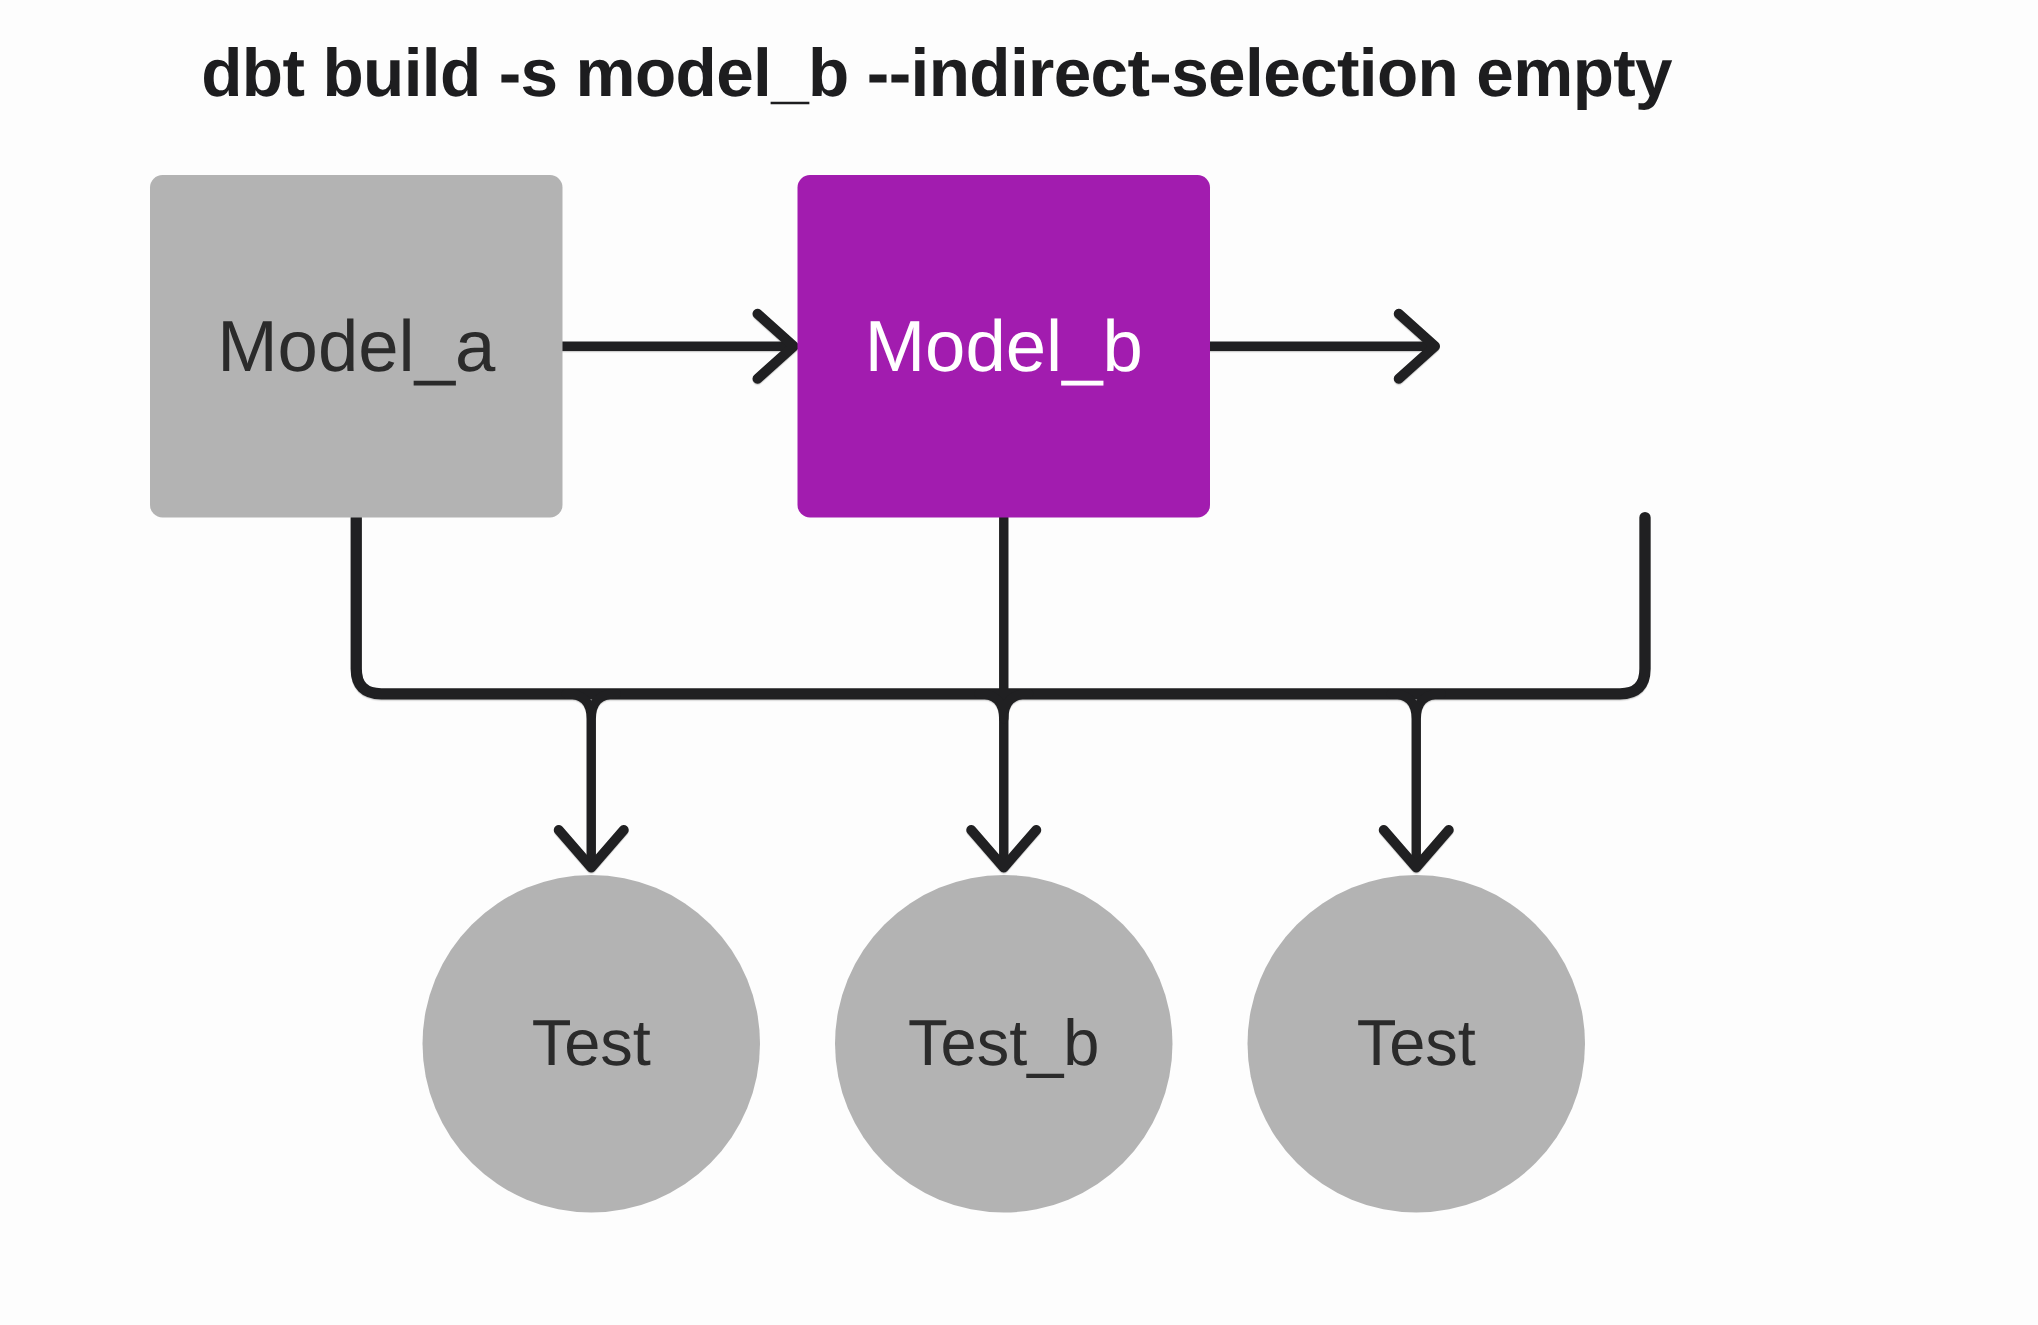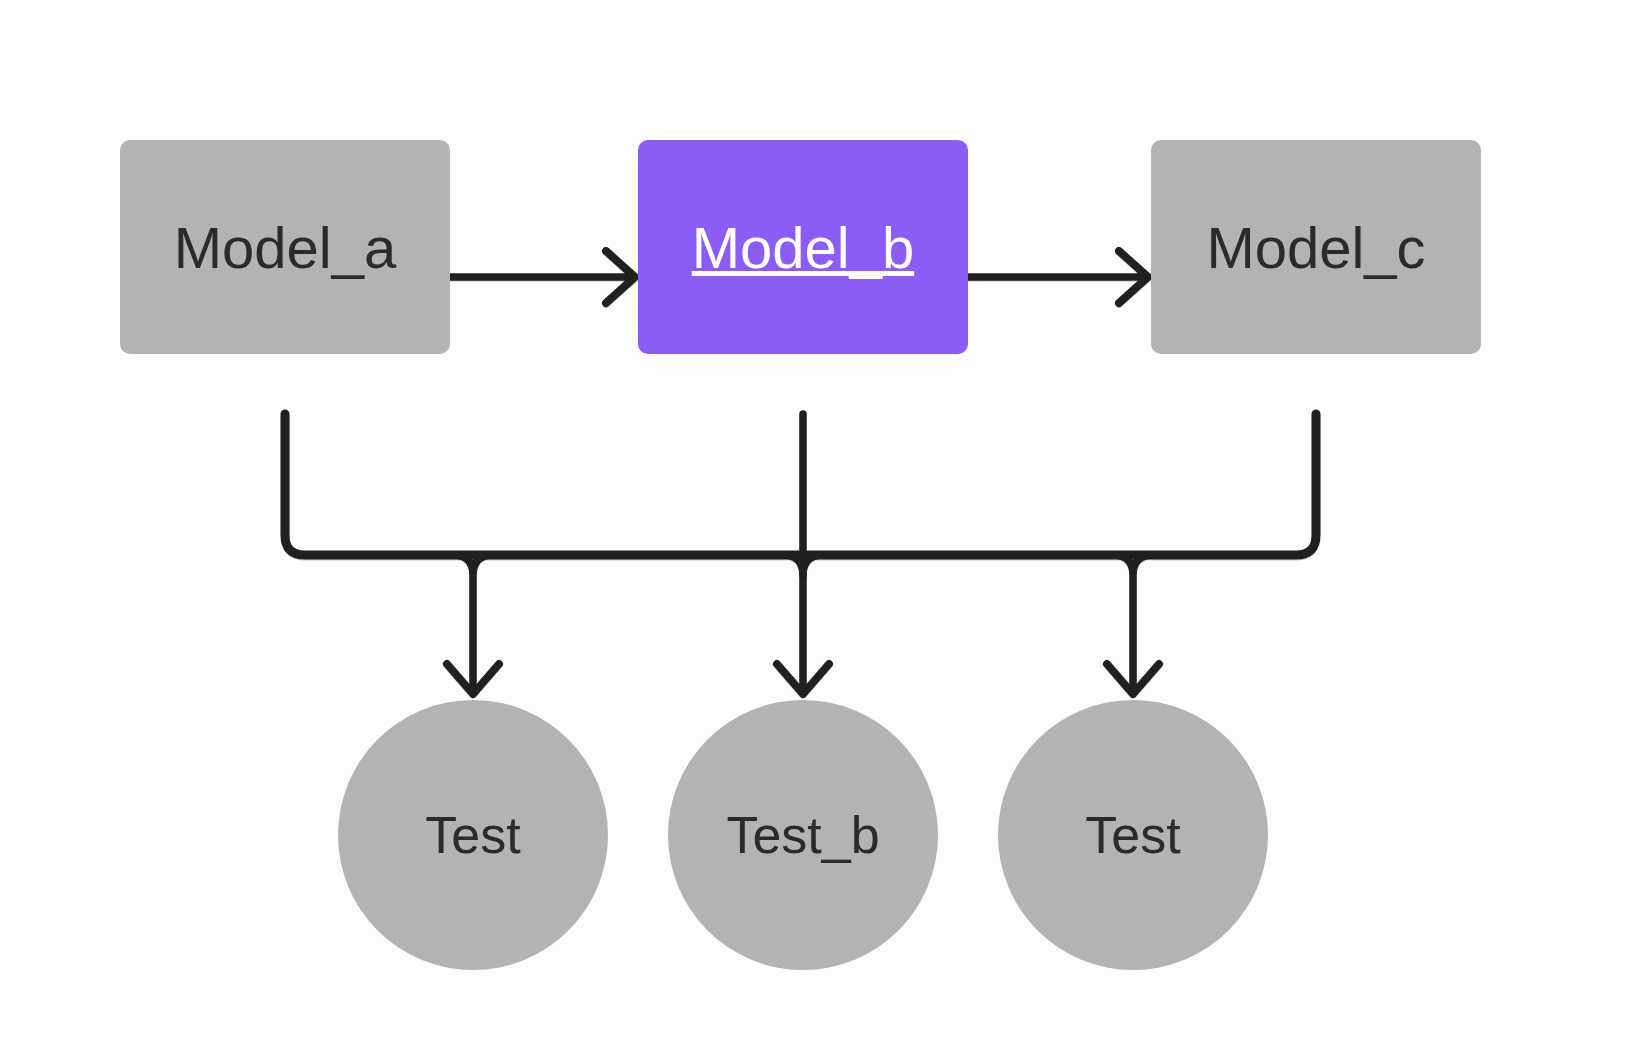--- a/index.html
+++ b/index.html
@@ -35,29 +35,28 @@
   .node{
     position:absolute;
     display:flex;
     align-items:center;
     justify-content:center;
     text-align:center;
     color:#2b2b2b;
   }
   .model{
     top:140px;
-    width:330px;height:214px;
+    width:330px;height:274px;
     background:#b3b3b3;
     border-radius:10px;
     font-size:58px;
   }
   .model.selected{
-    background:#8b5cf6;
+    background:#a21caf;
     color:#ffffff;
-    text-decoration:underline;
   }
   .model-a{left:120px;}
   .model-b{left:638px;}
   .model-c{left:1151px;}
   .test{
     top:700px;
     width:270px;height:270px;
     border-radius:50%;
     background:#b3b3b3;
     flex-direction:column;
@@ -67,20 +66,21 @@
   .test-ab{left:338px;}
   .test-b{left:668px;}
   .test-bc{left:998px;}
   .test span{display:block;}
 </style>
 </head>
 <body>
 
 <div class="canvas">
 
+  <div class="title">dbt build -s model_b --indirect-selection empty</div>
 
   <svg class="edges-layer" viewBox="0 0 1630 1060" xmlns="http://www.w3.org/2000/svg" aria-hidden="true">
 
     <path class="edge" d="M 449 277 L 628 277"></path>
     <polyline class="edge head" points="606,251 635,277 606,303"></polyline>
 
     <path class="edge" d="M 968 277 L 1141 277"></path>
     <polyline class="edge head" points="1119,251 1148,277 1119,303"></polyline>
 
     <path class="edge bus" d="M 285 414 L 285 535 Q 285 555 305 555 L 1296 555 Q 1316 555 1316 535 L 1316 414"></path>
@@ -98,23 +98,20 @@
   </svg>
 
   <div class="node model model-a">
     <span>Model_a</span>
   </div>
 
   <div class="node model model-b selected">
     <span>Model_b</span>
   </div>
 
-  <div class="node model model-c">
-    <span>Model_c</span>
-  </div>
 
   <div class="node test test-ab">
     <span>Test</span>
   </div>
 
   <div class="node test test-b">
     <span>Test_b</span>
   </div>
 
   <div class="node test test-bc">

